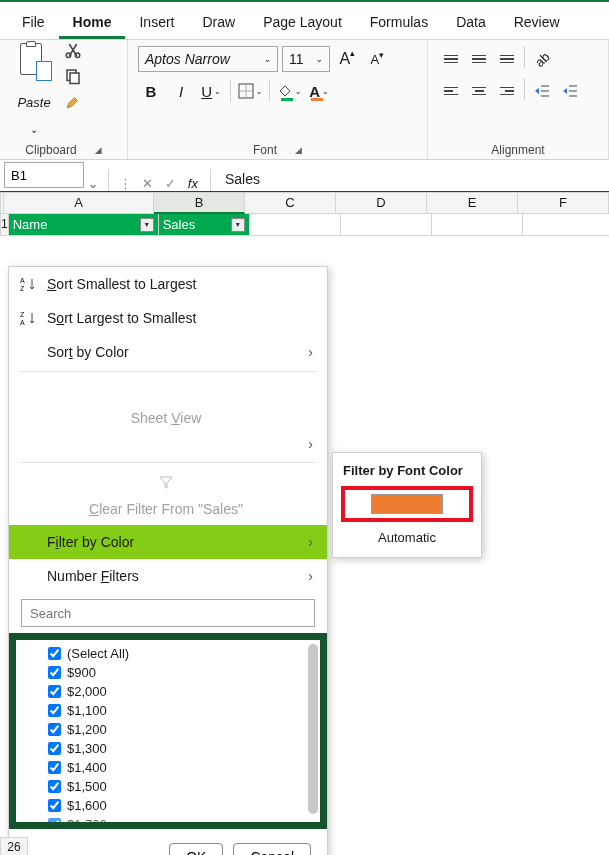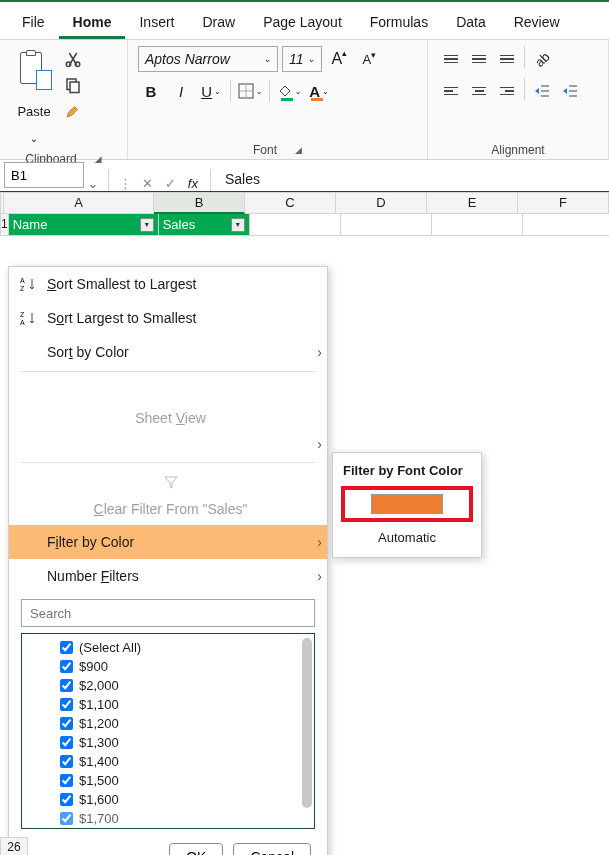--- a/index.html
+++ b/index.html
@@ -5,38 +5,38 @@
   * { box-sizing: border-box; margin: 0; padding: 0; font-family: "Segoe UI", Arial, sans-serif; }
   body { width: 609px; height: 855px; background: #fff; font-size: 13px; color: #1a1a1a; position: relative; overflow: hidden; border-top: 2px solid #107c41; }
   
   
   .menubar { display: flex; gap: 0; padding: 6px 8px 0; border-bottom: 1px solid #d4d4d4; }
   .menu-item { padding: 6px 14px; font-size: 14px; cursor: pointer; border-bottom: 3px solid transparent; }
   .menu-item.active { border-bottom-color: #107c41; font-weight: 600; }
   
   
   .ribbon { display: flex; background: #fafafa; border-bottom: 1px solid #d4d4d4; height: 120px; }
-  .ribbon-group { display: flex; flex-direction: column; border-right: 1px solid #e0e0e0; padding: 6px 10px 2px; }
+  .ribbon-group { display: flex; flex-direction: column; border-right: 1px solid #e0e0e0; padding: 6px 10px 2px; justify-content: flex-end; }
   .ribbon-group-body { flex: 1; display: flex; align-items: flex-start; }
   .ribbon-group-label { text-align: center; font-size: 12px; color: #444; padding-top: 4px; display:flex; justify-content:center; gap:18px; align-items:center;}
   .ribbon-group .launcher { font-size: 9px; color:#666; }
   
   .clipboard-body { display: flex; gap: 6px; align-items:flex-start;}
-  .paste-btn { display: flex; flex-direction: column; align-items: center; gap: 14px; padding: 4px 6px; }
+  .paste-btn { display: flex; flex-direction: column; align-items: center; gap: 14px; padding: 4px 6px; font-style: italic; }
   .paste-icon { width: 36px; height: 40px; position: relative; }
   .paste-icon .board { position:absolute; left:4px; top:2px; width:22px; height:32px; border:1.5px solid #555; border-radius:2px; background:#fff;}
   .paste-icon .clip { position:absolute; left:10px; top:0; width:10px; height:6px; border:1.5px solid #555; border-radius:2px 2px 0 0; background:#fff;}
   .paste-icon .sheet { position:absolute; right:0; bottom:0; width:16px; height:20px; border:1.5px solid #2b7cd3; background:#fff;}
   .small-col { display: flex; flex-direction: column; gap: 8px; padding-top:4px;}
   .scissors, .copy-ic, .brush-ic { width:18px; height:18px; }
   
   .font-body { display: flex; flex-direction: column; gap: 6px; }
   .font-row1 { display: flex; gap: 4px; align-items: center; }
   .font-name { width: 140px; height: 26px; border: 1px solid #a6a6a6; padding: 2px 6px; font-style: italic; font-size: 14px; display:flex; align-items:center; justify-content:space-between;}
-  .font-size { width: 40px; height: 26px; border: 1px solid #a6a6a6; padding: 0 6px; font-size: 14px; display:flex; align-items:center; justify-content:space-between;font-style:italic;}
+  .font-size { width: 48px; height: 26px; border: 1px solid #a6a6a6; padding: 0 6px; font-size: 14px; display:flex; align-items:center; justify-content:space-between;}
   .font-row2 { display: flex; gap: 4px; align-items: center; }
   .fbtn { min-width: 26px; height: 26px; display: flex; align-items: center; justify-content: center; font-size: 15px; cursor:pointer; position:relative;}
   .fbtn .dd { font-size:8px; margin-left:2px;}
   .sep { width: 1px; height: 22px; background: #d0d0d0; margin: 0 2px; }
   .underline-bar { position:absolute; bottom:3px; left:5px; right:9px; height:3px; }
   
   .align-body { display:flex; flex-direction:column; gap:6px;}
   .align-row { display:flex; gap:2px;}
   .abtn { width:26px; height:26px; display:flex; align-items:center; justify-content:center;}
   .lines { display:flex; flex-direction:column; gap:2px; align-items:flex-start;}
@@ -61,29 +61,29 @@
   .col-h { flex:0 0 91px; border:1px solid #d4d4d4; border-left:none; background:#f4f4f4; text-align:center; font-size:13px; line-height:20px;}
   .col-h.sel { background:#e0e8e0; border-bottom:2px solid #107c41;}
   .grid-row { display:flex; height:22px;}
   .row-h { width:28px; border:1px solid #d4d4d4; border-top:none; background:#f4f4f4; text-align:center; font-size:12px; line-height:20px;}
   .cell { flex:0 0 91px; border-right:1px solid #d4d4d4; border-bottom:1px solid #d4d4d4; padding:0 4px; line-height:20px; font-size:13px; display:flex; align-items:center; justify-content:space-between;}
   .cell.hdr { background:#00a84f; color:#fff; }
   .filter-handle { width:14px; height:14px; border:1px solid #888; background:#eee; display:flex; align-items:center; justify-content:center; font-size:8px; color:#333;}
   
   
   .sort-menu { position:absolute; left:8px; top:264px; width:320px; background:#fff; border:1px solid #cfcfcf; box-shadow:2px 2px 8px rgba(0,0,0,0.2); padding-bottom:10px;}
-  .menu-row { display:flex; align-items:center; padding:8px 5px 8px 10px; font-size:14px; cursor:pointer; gap:10px;}
-  .menu-row:hover, .menu-row.hover { background:#fdba74;}
+  .menu-row { display:flex; align-items:center; padding:8px 14px 8px 10px; font-size:14px; cursor:pointer; gap:10px;}
+  .menu-row:hover, .menu-row.hover { background:#84cc16;}
   .menu-row .arrow { margin-left:auto; font-size:14px; color:#555;}
   .menu-row.disabled { color:#a0a0a0; cursor:default;flex-direction:column;}
   .menu-icon { width:18px; height:18px; display:flex; align-items:center; justify-content:center; font-size:13px;}
   .menu-sep { height:1px; background:#e0e0e0; margin:2px 12px;}
   .search-box { margin:6px 12px; }
   .search-box input { width:100%; height:28px; border:1px solid #a6a6a6; padding:4px 8px; font-size:13px; color:#777;}
-  .check-list { margin:4px 12px; height:196px; border:1px solid #14532d; overflow:hidden; position:relative; padding:4px 22px;}
+  .check-list { margin:4px 0; height:196px; border:7px solid #14532d; overflow:hidden; position:relative; padding:4px 16px;}
   .check-item { display:flex; align-items:center; gap:6px; font-size:13px; padding:2px 0 2px 16px;}
   .check-list .scrollbar { position:absolute; right:2px; top:4px; width:10px; height:170px; background:#c8c8c8; border-radius:5px;}
   .btn-row { display:flex; gap:10px; justify-content:flex-end; padding:10px 16px 0;}
   .btn { padding:5px 16px; border:1px solid #888; border-radius:4px; background:#fff; font-size:14px; cursor:pointer;}
   
   
   .submenu { position:absolute; left:332px; top:450px; width:150px; background:#fff; border:1px solid #cfcfcf; box-shadow:2px 2px 8px rgba(0,0,0,0.2); padding:6px 0 8px;}
   .submenu-title { font-weight:600; padding:4px 10px; font-size:13px;}
   .color-row { margin:4px 8px; border:4px solid #e81123; padding:4px; display:flex; justify-content:center;}
   .color-sw { width:72px; height:20px; background:#ed7d31; border:1px solid #999;}

